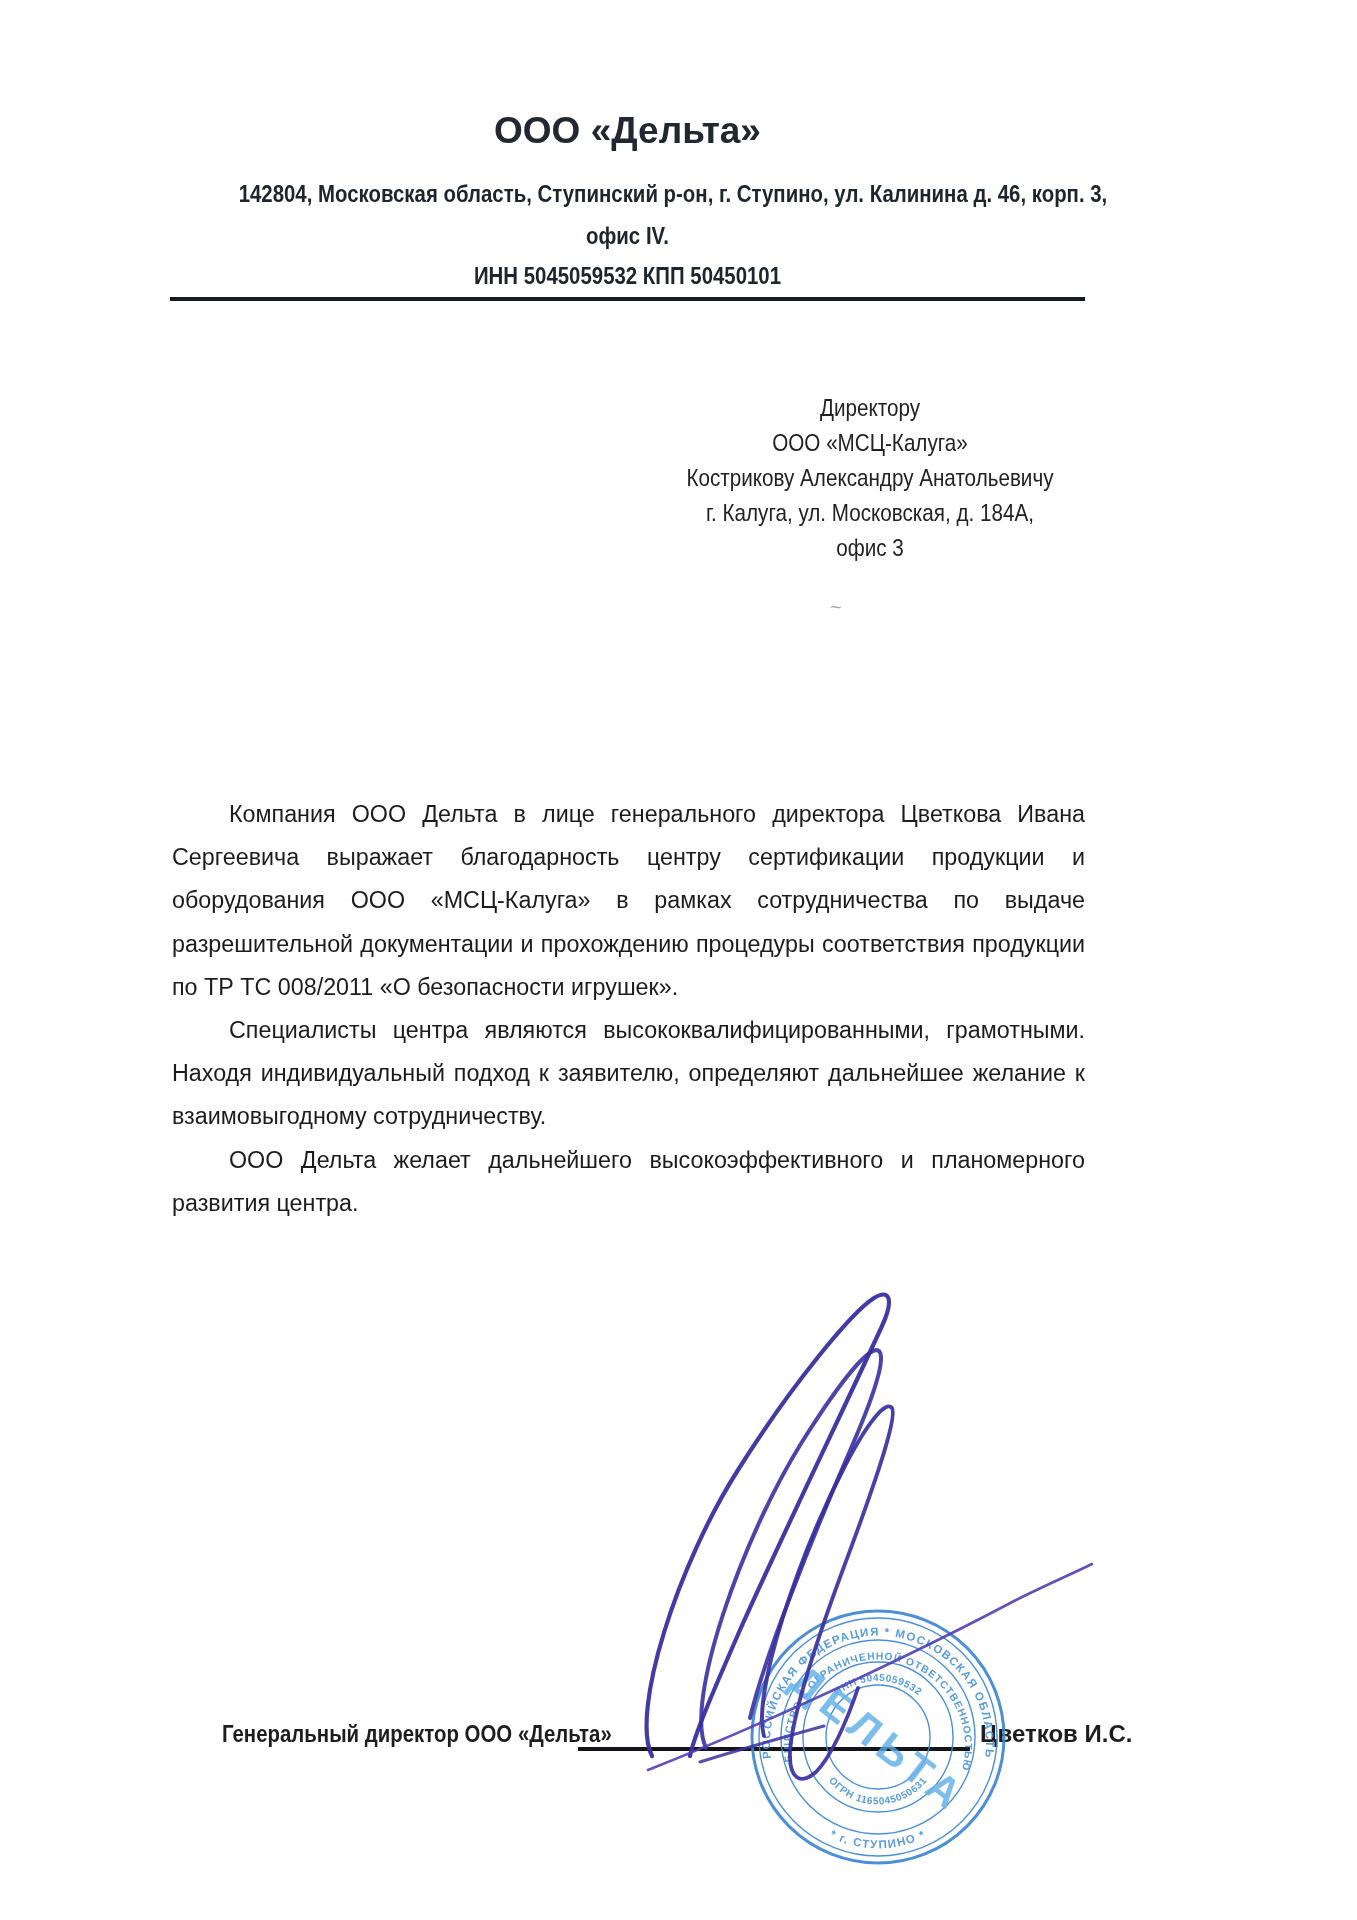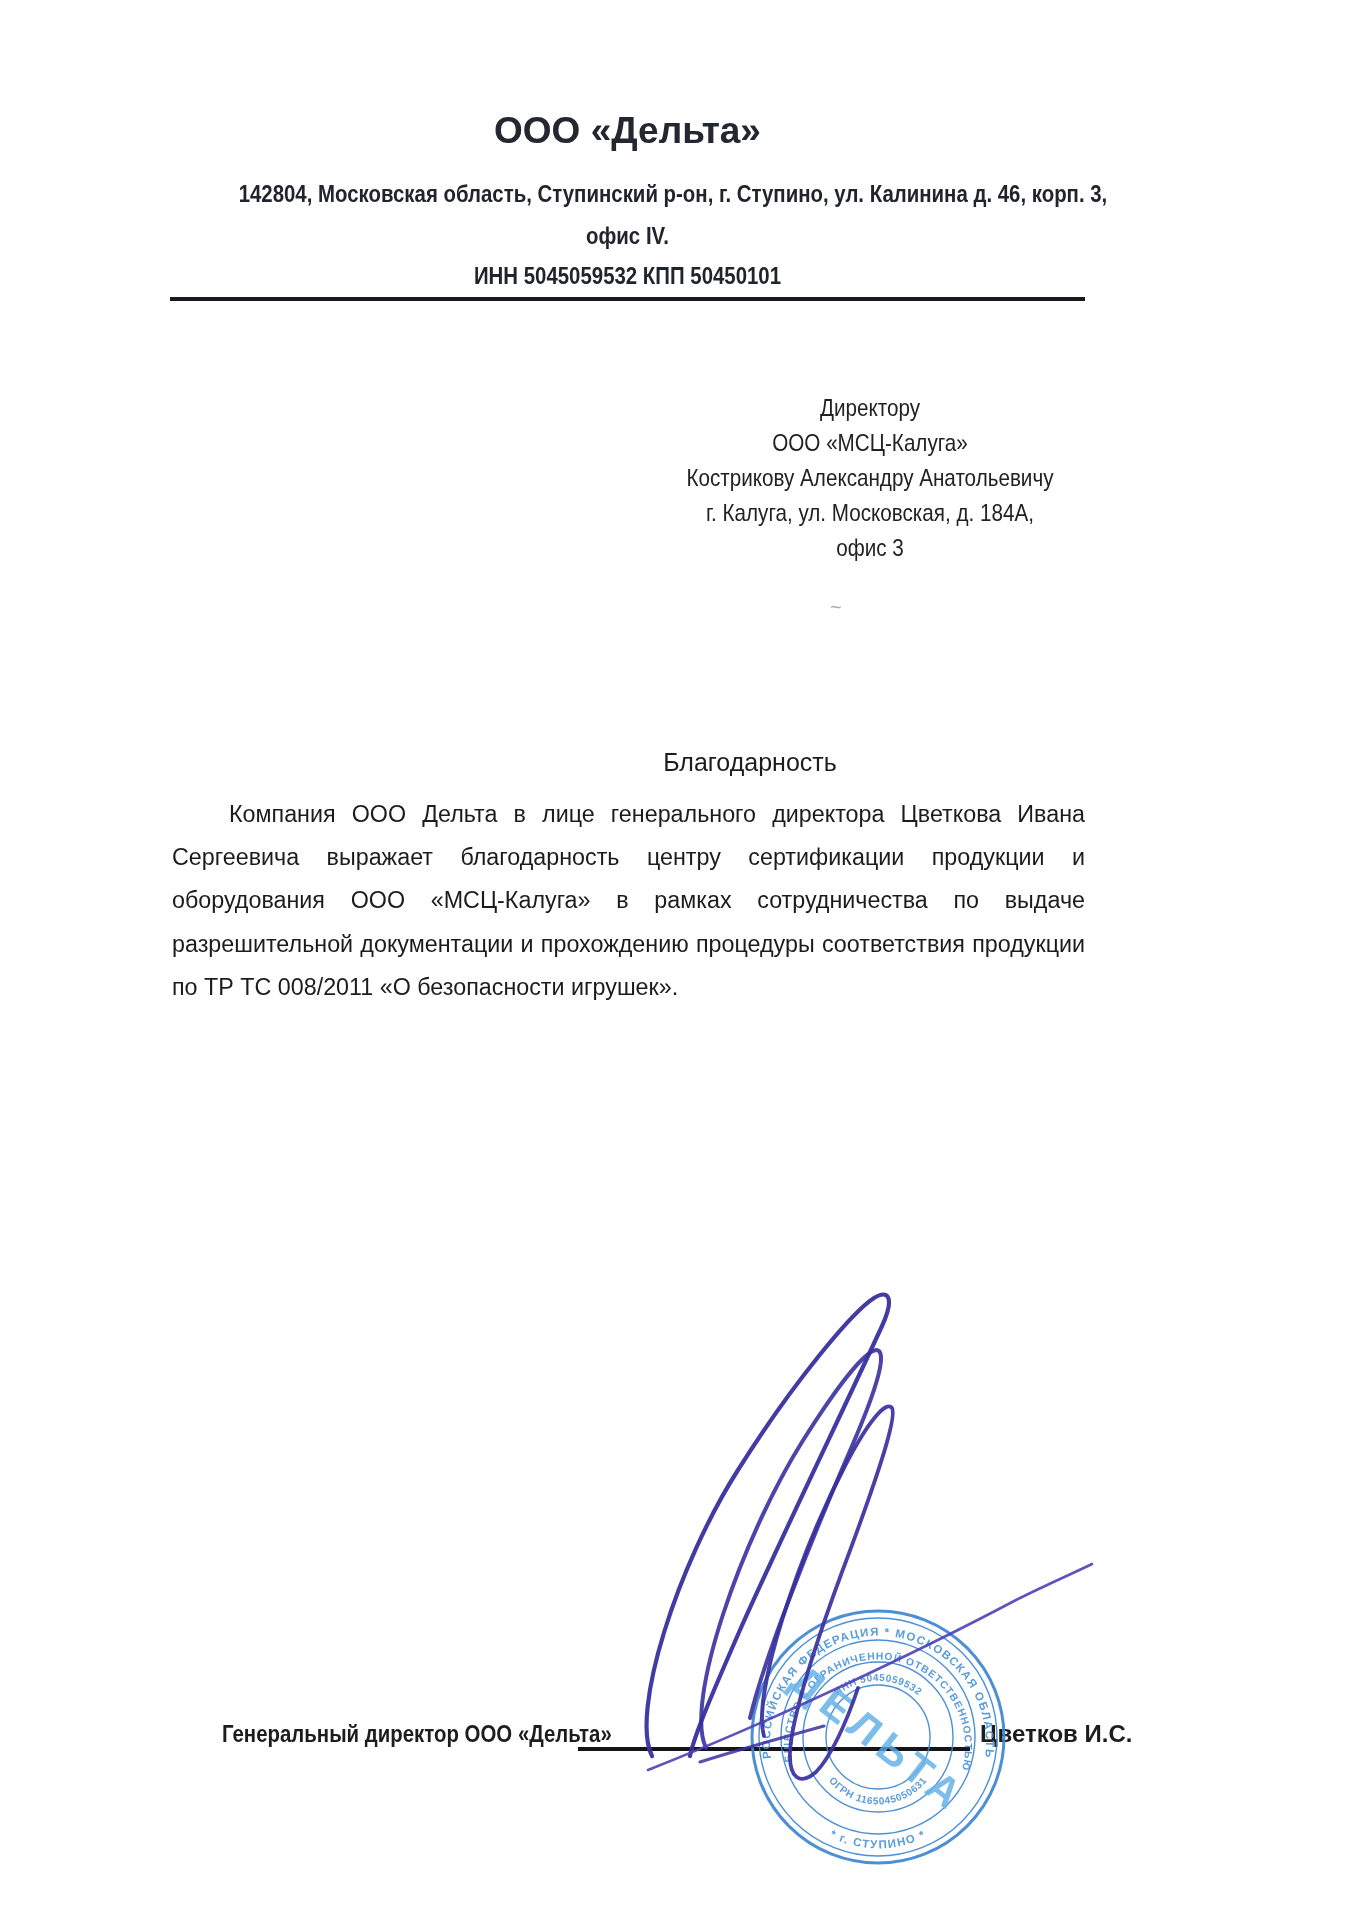--- a/index.html
+++ b/index.html
@@ -53,24 +53,25 @@
   <div class="recipient">
     <div>Директору</div>
     <div>ООО «МСЦ-Калуга»</div>
     <div>Кострикову Александру Анатольевичу</div>
     <div>г. Калуга, ул. Московская, д. 184А,</div>
     <div>офис 3</div>
   </div>
 
   <div class="stray">~</div>
 
-  <div class="letter-title">Благодарность</div>
 
   <div class="body-text">
     <p>Компания ООО Дельта в лице генерального директора Цветкова Ивана Сергеевича выражает благодарность центру сертификации продукции и оборудования ООО «МСЦ-Калуга» в рамках сотрудничества по выдаче разрешительной документации и прохождению процедуры соответствия продукции по ТР ТС 008/2011 «О безопасности игрушек».</p>
+    <p>Специалисты центра являются высококвалифицированными, грамотными. Находя индивидуальный подход к заявителю, определяют дальнейшее желание к взаимовыгодному сотрудничеству.</p>
+    <p>ООО Дельта желает дальнейшего высокоэффективного и планомерного развития центра.</p>
   </div>
 
   <div class="sig-label">Генеральный директор ООО «Дельта»</div>
   <div class="sig-line"></div>
   <div class="sig-name">Цветков И.С.</div>
 
   <svg class="stamp" viewBox="0 0 260 260">
     <defs>
       <path id="arcOuterTop" d="M 22.6 148 A 108 108 0 1 1 237.4 148"></path>
       <path id="arcOuterBottom" d="M 52 208 A 108 108 0 0 0 208 208"></path>

